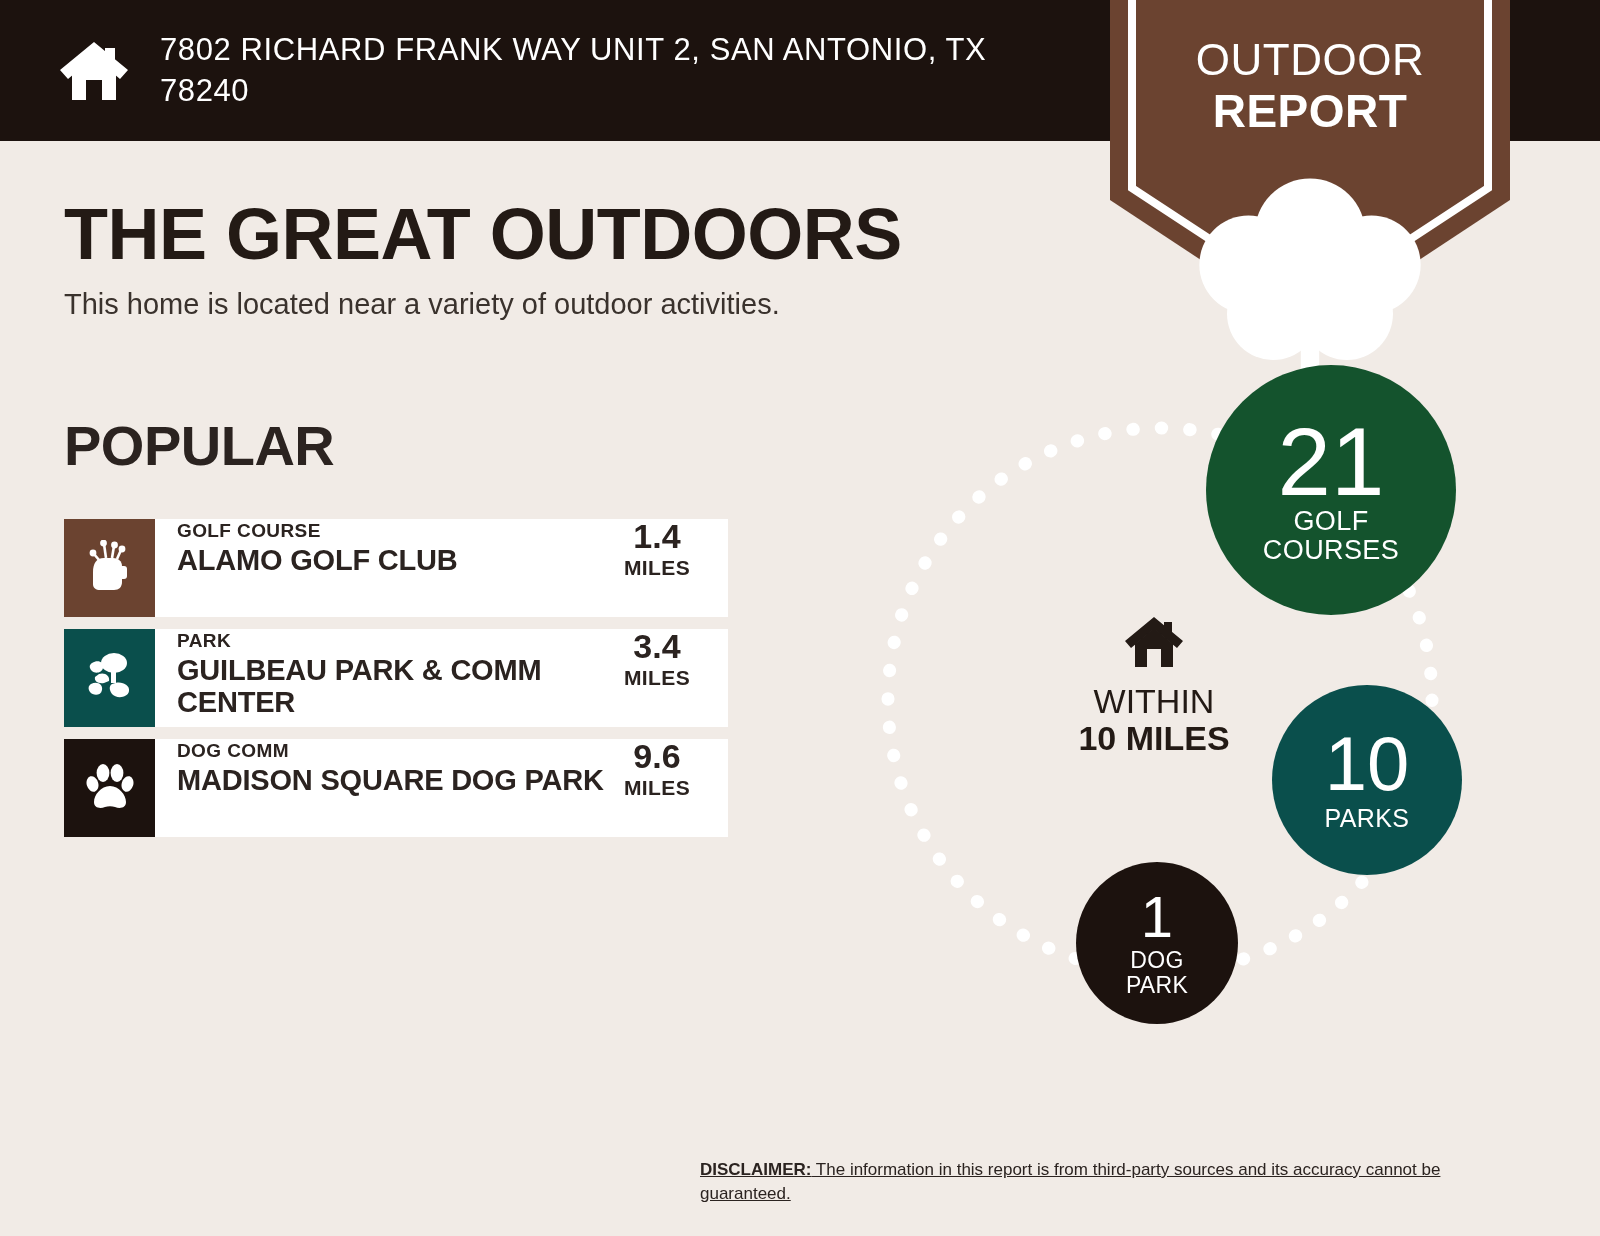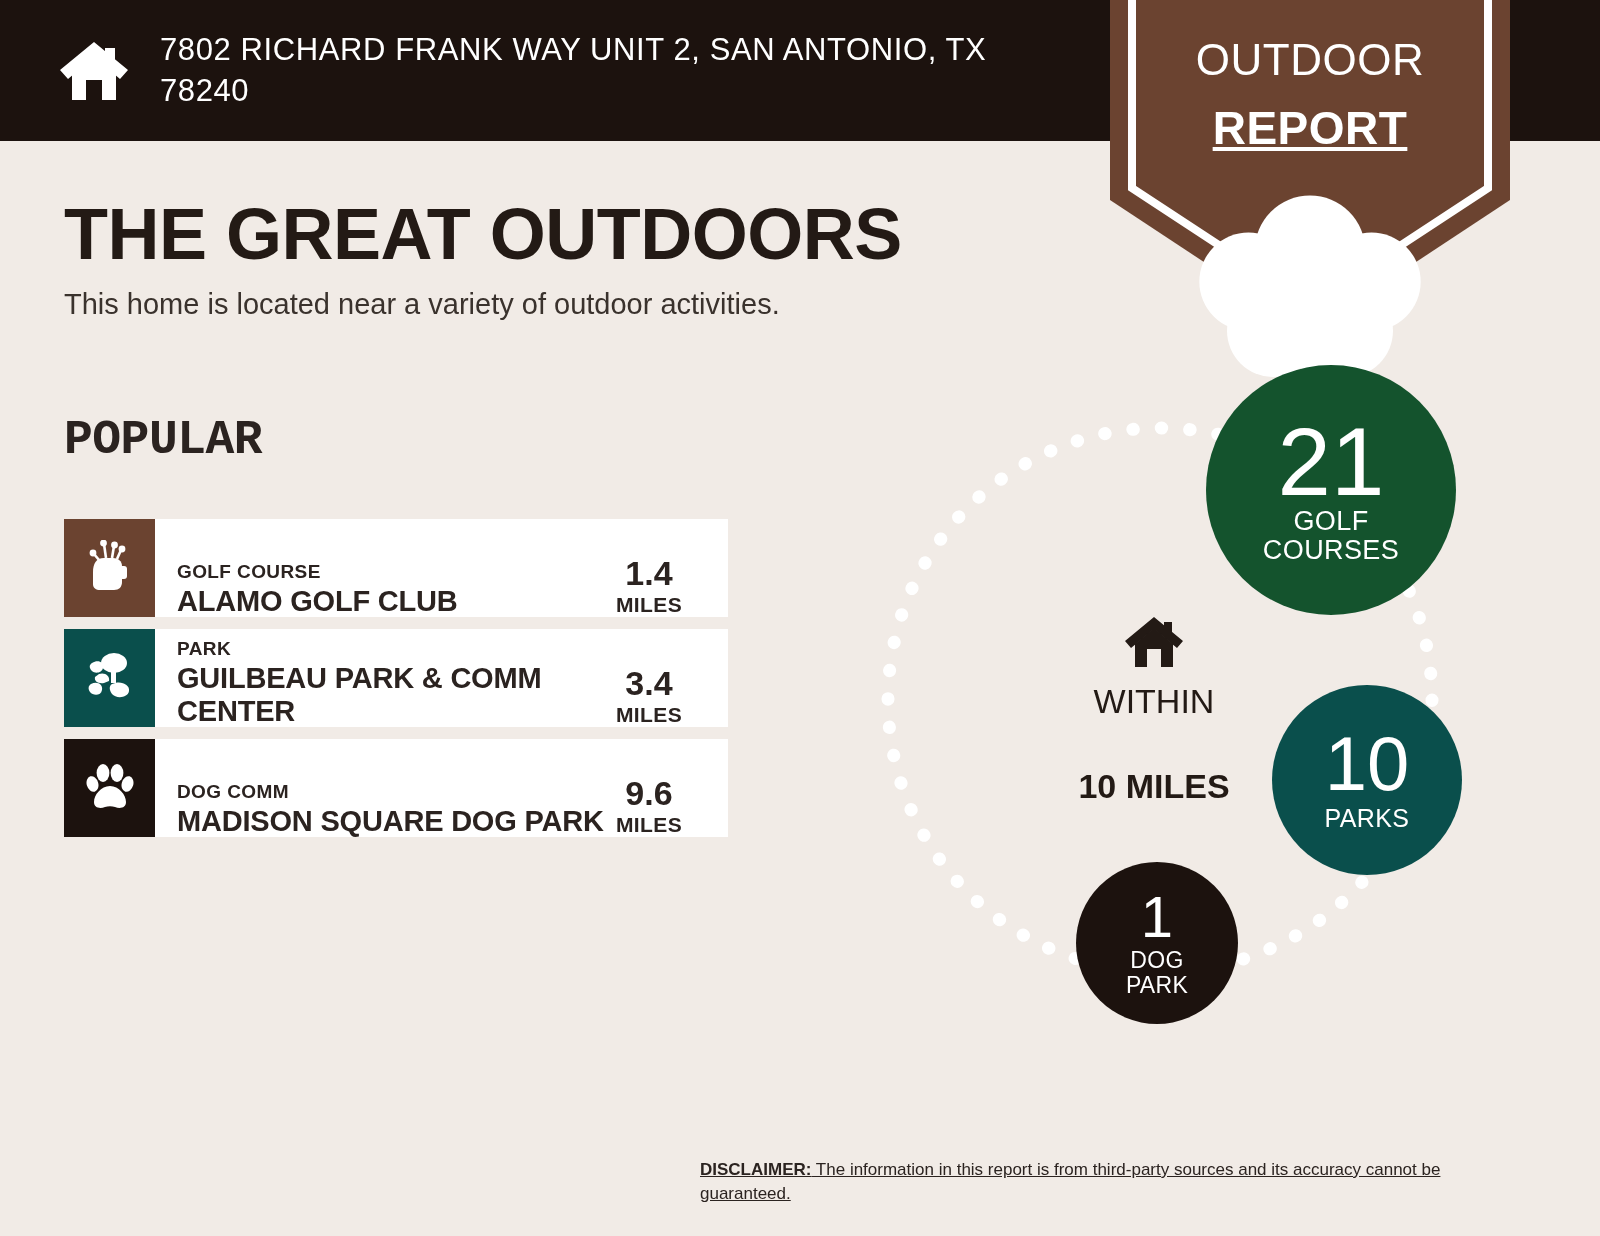--- a/index.html
+++ b/index.html
@@ -26,49 +26,49 @@
   }
 
   
   .badge { position:absolute; left:1110px; top:0; width:400px; height:332px; }
   .badge svg { display:block; width:400px; height:332px; }
   .badge-text {
     position:absolute; left:0; top:38px; width:400px; text-align:center;
     color:#fff; line-height:1.0;
   }
   .badge-line1 { font-size:44px; font-weight:400; letter-spacing:.5px; }
-  .badge-line2 { font-size:46px; font-weight:700; letter-spacing:.5px; margin-top:23px;text-decoration:underline; }
+  .badge-line2 { font-size:46px; font-weight:700; letter-spacing:.5px; margin-top:6px; }
 
   
   .title {
     position:absolute; left:64px; top:193px;
     font-size:72px; font-weight:700; color:#231A15; letter-spacing:-0.5px;
   }
   .subtitle {
     position:absolute; left:64px; top:288px;
     font-size:29px; font-weight:400; color:#3A322D;
   }
   .section-head {
     position:absolute; left:64px; top:413px;
-    font-size:48px; font-weight:700; color:#2B2320; letter-spacing:-0.5px;font-family:Liberation Mono, monospace;
+    font-size:56px; font-weight:700; color:#2B2320; letter-spacing:-0.5px;
   }
 
   
   .list { position:absolute; left:64px; top:519px; width:664px; }
   .row {
     position:relative; display:flex; align-items:stretch;
     background:#FFFFFF; height:98px; margin-bottom:12px;
   }
   .row-icon {
     flex:0 0 91px; width:91px; display:flex; align-items:center; justify-content:center;
   }
   .row-icon svg { width:48px; height:52px; }
   .row-body {
-    flex:1 1 auto; display:flex; align-items:flex-end;
-    padding-left:22px; padding-right:24px; min-width:0;
+    flex:1 1 auto; display:flex; align-items:flex-start;
+    padding-left:22px; padding-right:16px; min-width:0;
   }
   .row-texts { flex:1 1 auto; min-width:0; }
   .row-cat {
     font-size:19px; font-weight:700; color:#2B2320;
     letter-spacing:.4px; line-height:1.25;
   }
   .row-name {
     font-size:29px; font-weight:700; color:#2B2320;
     letter-spacing:-0.2px; line-height:1.12; margin-top:1px;
   }
@@ -100,21 +100,21 @@
 
   .bubble-dog { left:256px; top:512px; width:162px; height:162px; background:#1C120E; }
   .bubble-dog .num { font-size:58px; }
   .bubble-dog .lbl { font-size:23px; letter-spacing:.3px; margin-top:4px; }
 
   .center-block {
     position:absolute; left:228px; top:265px; width:212px; text-align:center;
   }
   .center-block svg { width:62px; height:54px; }
   .center-l1 { font-size:34px; font-weight:400; color:#231A15; margin-top:11px; line-height:1.05; }
-  .center-l2 { font-size:34px; font-weight:700; color:#231A15; line-height:1.1;margin-top:48px; }
+  .center-l2 { font-size:34px; font-weight:700; color:#231A15; line-height:1.1; }
 
   
   .logo { position:absolute; left:64px; top:1117px; display:flex; align-items:center; }
   .logo svg { width:42px; height:42px; }
   .logo-text { font-size:36px; color:#58595B; margin-left:12px; font-weight:400; }
 
   .disclaimer {
     position:absolute; left:700px; top:1158px; width:812px;
     font-size:17px; color:#2B2320; line-height:1.42;text-decoration:underline;
   }

